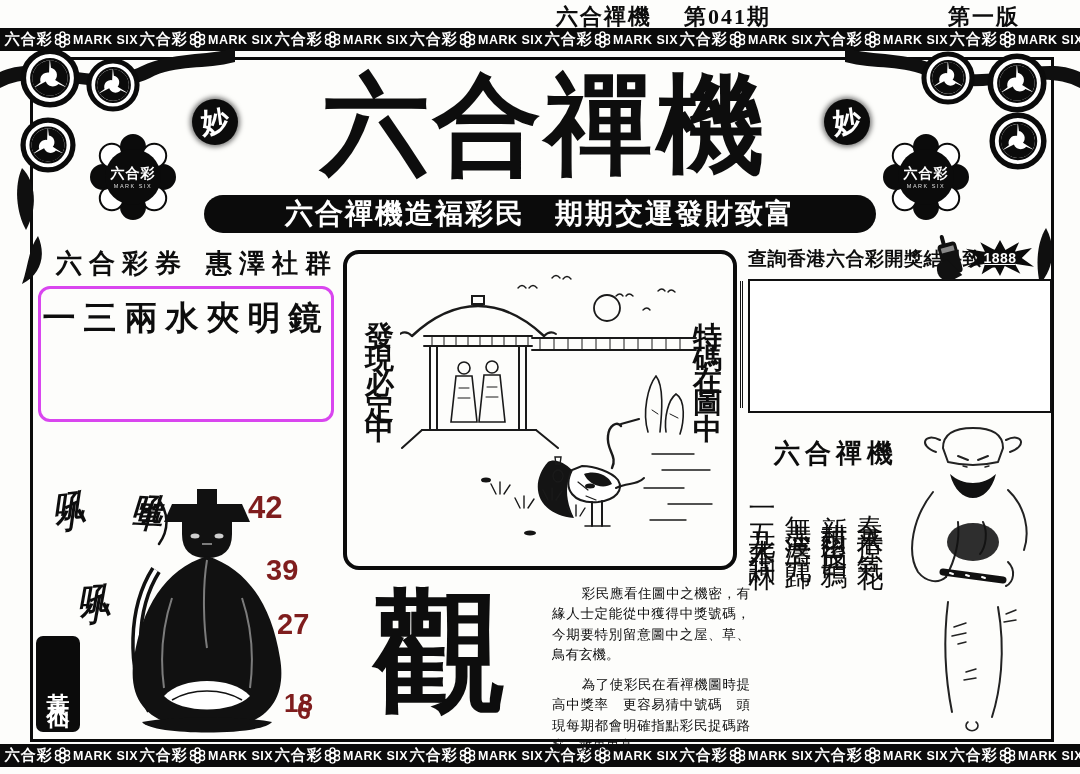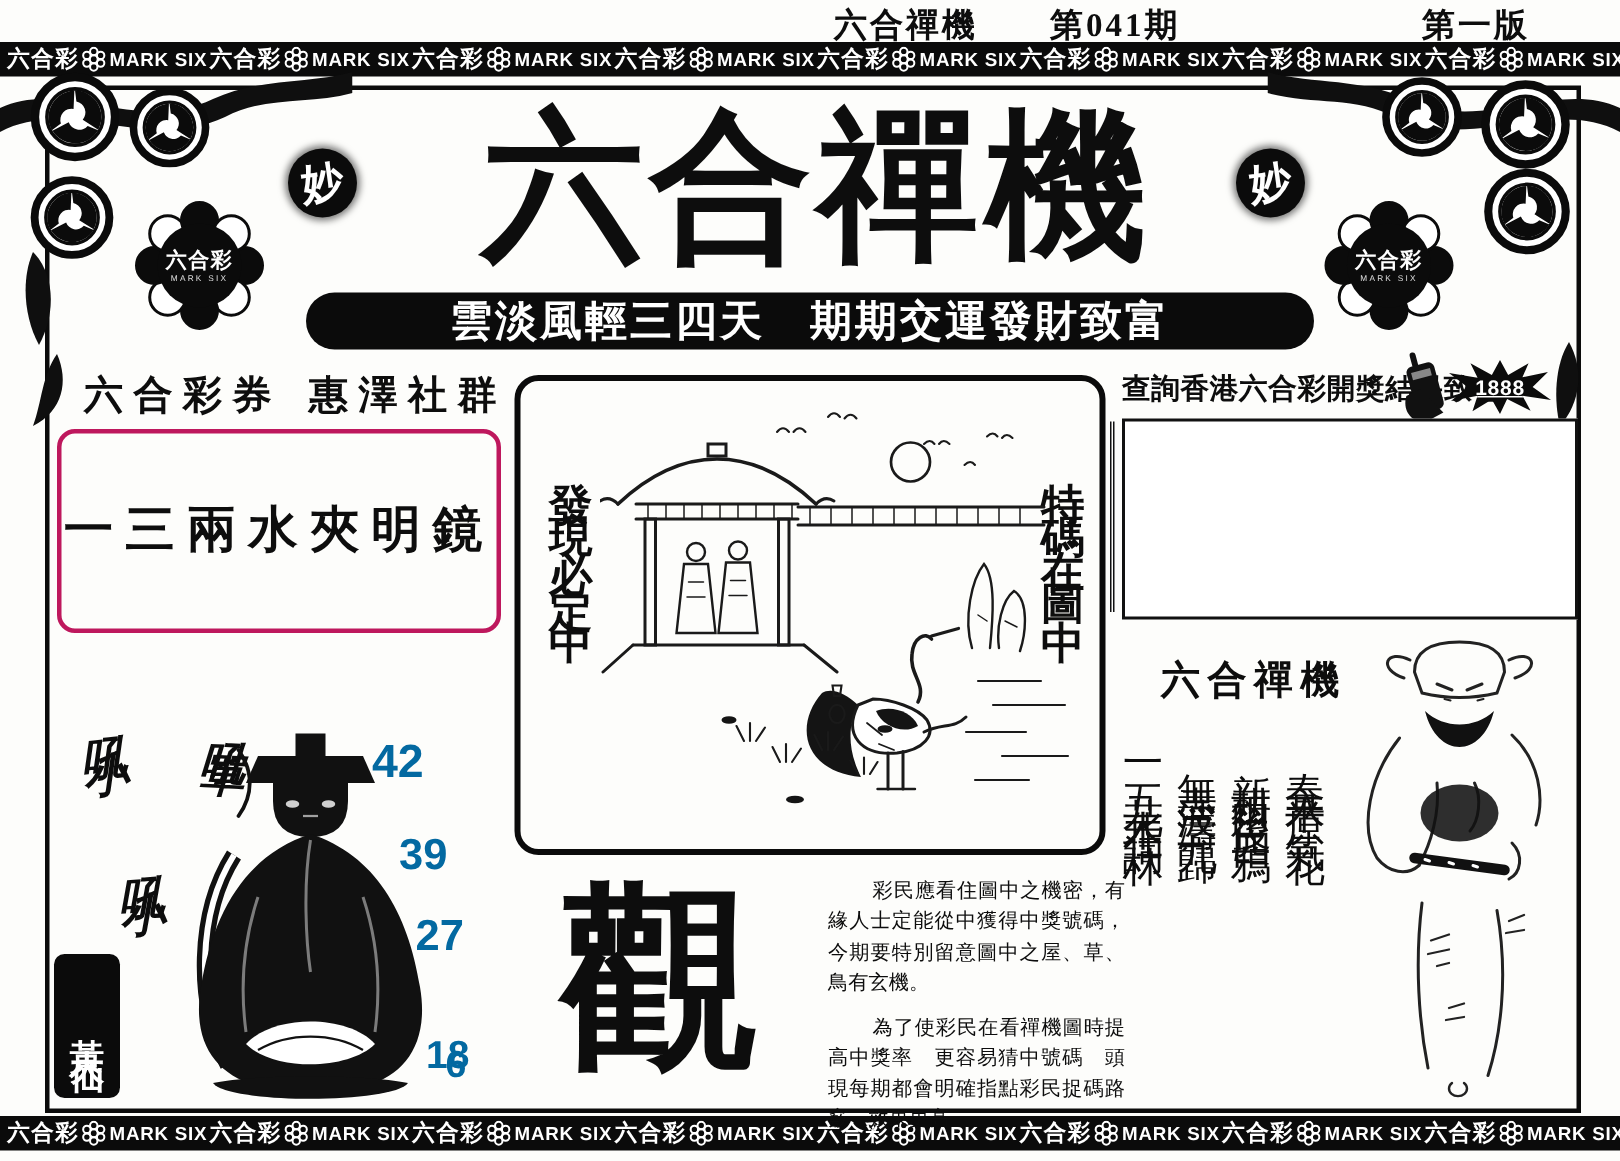--- a/index.html
+++ b/index.html
@@ -31,29 +31,29 @@
         align-items:center;justify-content:center;}
   .logo .l-cn{color:#fff;font-size:14px;font-weight:700;letter-spacing:1px;}
   .logo .l-en{color:#fff;font-family:"Liberation Sans",sans-serif;font-size:5.5px;letter-spacing:1.5px;opacity:.85;}
   .banner{position:absolute;left:204px;top:195px;width:672px;height:38px;background:#0b0b0b;border-radius:22px;
           display:flex;align-items:center;justify-content:center;}
   .banner span{color:#fff;font-family:"Liberation Sans",sans-serif;font-weight:800;font-size:28px;
                letter-spacing:2px;white-space:nowrap;}
 
   
   .sec-hd{position:absolute;font-size:26px;font-weight:700;letter-spacing:7px;white-space:nowrap;}
-  .couplet{position:absolute;left:38px;top:286px;width:290px;height:130px;border:3px solid #be185d;
-           border-radius:12px;display:flex;flex-direction:column;justify-content:center;}
+  .couplet{position:absolute;left:38px;top:286px;width:290px;height:130px;border:3px solid #d946ef;
+           border-radius:12px;display:flex;justify-content:center;}
   .couplet div{text-align:center;font-size:33px;font-weight:600;letter-spacing:8px;line-height:58px;white-space:nowrap;}
   .brush{position:absolute;writing-mode:vertical-rl;font-style:italic;font-weight:700;font-size:30px;
          letter-spacing:10px;white-space:nowrap;}
   .deity{position:absolute;left:36px;top:636px;width:44px;height:96px;background:#0b0b0b;border-radius:7px;
          display:flex;align-items:center;justify-content:center;}
   .deity span{writing-mode:vertical-rl;color:#fff;font-size:23px;font-weight:700;letter-spacing:7px;}
-  .num{position:absolute;font-family:"Liberation Sans",sans-serif;font-weight:600;color:#0369a1;}
+  .num{position:absolute;font-family:"Liberation Sans",sans-serif;font-weight:600;color:#7f1d1d;}
 
   
   .picbox{position:absolute;left:343px;top:250px;width:386px;height:312px;border:4px solid #0b0b0b;border-radius:16px;}
   .cap{position:absolute;writing-mode:vertical-rl;font-size:29px;font-weight:600;letter-spacing:23px;white-space:nowrap;}
   .bigchar{position:absolute;left:373px;top:578px;font-size:132px;line-height:150px;font-weight:900;}
   .paras{position:absolute;left:552px;top:584px;width:198px;}
   .paras p{margin:0 0 10px 0;font-size:13.5px;line-height:1.5;text-align:justify;text-indent:2.2em;}
 
   
   .hotline{position:absolute;left:748px;top:246px;font-size:19px;font-weight:700;letter-spacing:.5px;white-space:nowrap;}
@@ -80,21 +80,21 @@
         <circle cx="32" cy="32" r="28.5" fill="#fff" stroke="#0b0b0b" stroke-width="6"></circle>
         <circle cx="32" cy="32" r="20" fill="none" stroke="#0b0b0b" stroke-width="2.5"></circle>
         <path d="M32,13 A19,19 0 0 1 48.5,41 L37.5,34 A8,8 0 0 0 33,21 Z" fill="#0b0b0b"></path>
         <path d="M32,13 A19,19 0 0 1 48.5,41 L37.5,34 A8,8 0 0 0 33,21 Z" fill="#0b0b0b" transform="rotate(120 32 32)"></path>
         <path d="M32,13 A19,19 0 0 1 48.5,41 L37.5,34 A8,8 0 0 0 33,21 Z" fill="#0b0b0b" transform="rotate(240 32 32)"></path>
       </g>
     </defs>
   </svg>
 
   <span class="hd" style="left:556px;">六合禪機</span>
-  <span class="hd" style="left:700px;">第041期</span>
+  <span class="hd" style="left:684px;">第041期</span>
   <span class="hd" style="left:948px;text-align:right;">第一版</span>
 
   <div class="strip" style="top:28px;">
       <span class="s-cn">六合彩</span>
       <svg class="s-fl" viewBox="0 0 20 20">
         <circle cx="10" cy="10" r="3.1"></circle>
         <circle cx="10" cy="3.9" r="2.9"></circle>
         <circle cx="15.4" cy="7" r="2.9"></circle>
         <circle cx="15.4" cy="13" r="2.9"></circle>
         <circle cx="10" cy="16.1" r="2.9"></circle>
@@ -352,21 +352,21 @@
     </svg>
     <div class="disc-text">
       <span class="l-cn">六合彩</span>
       <span class="l-en">MARK SIX</span>
     </div>
   </div>
 
   <div class="main-title">六合禪機</div>
 
   <div class="banner">
-    <span>雲淡風輕三四天　期期交運發財致富</span>
+    <span>六合禪機造福彩民　期期交運發財致富</span>
   </div>
 
   <span class="sec-hd" style="left:56px;top:246px;">六合彩券</span>
   <span class="sec-hd" style="left:206px;top:246px;">惠澤社群</span>
 
   <div class="couplet">
     <div>一三兩水夾明鏡</div>
   </div>
 
   <span class="brush" style="left:44px;top:467px;transform:rotate(-6deg);">吼小</span>

